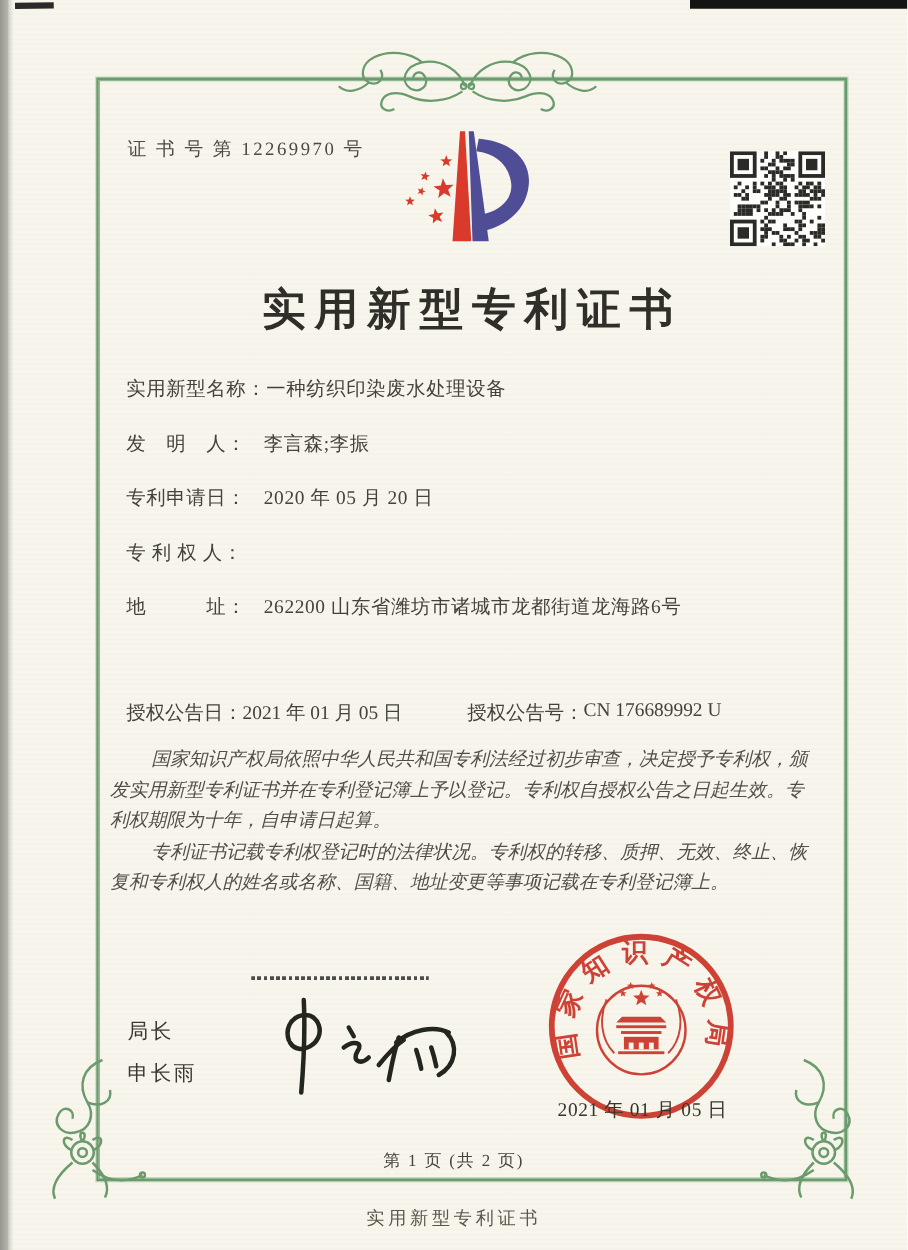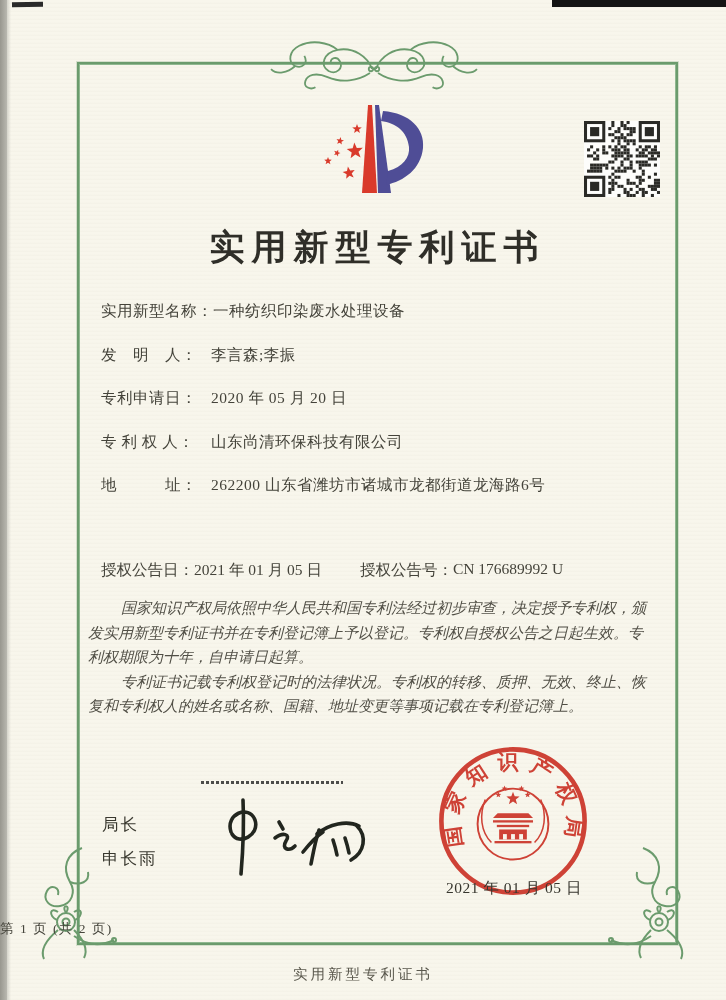--- a/index.html
+++ b/index.html
@@ -35,34 +35,34 @@
   .ornament svg path, .ornament svg circle{stroke:currentColor;fill:none;}
   .cert-no{left:102px;top:110px;font-size:15px;letter-spacing:2px;color:#4a4a42;}
   .logo{left:306px;top:99px;width:140px;height:116px;}
   .qr{left:584px;top:121px;width:76px;height:76px;background:#fdfdfb;}
   .title{left:77px;top:224px;width:601px;text-align:center;font-size:35px;font-weight:bold;
          letter-spacing:7px;color:#2f2e28;}
   .fields{left:101px;top:301px;width:560px;font-size:15.5px;color:#44433a;font-family:Liberation Serif, serif;}
   .field-row{display:flex;align-items:flex-start;height:43.5px;}
   .field-label{display:inline-block;min-width:110px;white-space:pre;letter-spacing:0.5px;}
   .field-value{letter-spacing:0.5px;}
-  .grant-row{left:101px;top:560px;width:560px;display:flex;gap:38px;font-size:15.5px;color:#44433a;}
+  .grant-row{left:101px;top:560px;width:560px;display:flex;gap:52px;font-size:15.5px;color:#44433a;}
   .grant-pair{display:flex;}
   .paragraphs{left:88px;top:596px;width:558px;font-size:15px;line-height:24.5px;color:#514f46;font-style:italic;}
   .paragraphs p{text-indent:2.2em;}
   .microtext{left:201px;top:781px;width:142px;height:3px;
              background:repeating-linear-gradient(90deg,#222 0 3px,rgba(0,0,0,0) 3px 5px);opacity:.8;}
   .signer-title{left:102px;top:814px;font-size:16.5px;color:#39382f;letter-spacing:2px;}
   .signer-name{left:102px;top:848px;font-size:16.5px;color:#39382f;letter-spacing:2px;}
   .signature{left:204px;top:788px;width:202px;height:100px;}
   .signature path{stroke:#22261f;stroke-width:3.6;fill:none;stroke-linecap:round;stroke-linejoin:round;}
   .seal{left:436px;top:744px;width:154px;height:154px;opacity:.94;z-index:2;}
   .seal-date{left:422px;top:878px;width:184px;text-align:center;font-size:15.5px;color:#37362e;
              letter-spacing:0.5px;z-index:3;}
-  .footer-page{left:0;top:920px;width:726px;text-align:left;font-size:13.5px;color:#46453c;letter-spacing:1.5px;}
+  .footer-page{left:0;top:920px;width:726px;text-align:center;font-size:13.5px;color:#46453c;letter-spacing:1.5px;}
   .back-note{left:0;top:965px;width:726px;text-align:center;font-size:14.5px;color:#5a584d;letter-spacing:3px;}
 </style>
 </head>
 <body>
 
 <div class="page">
 
   <div class="abs scan-strip-left"></div>
   <div class="abs scan-strip-left2"></div>
   <div class="abs scan-bar-topright"></div>
@@ -114,20 +114,21 @@
         <path d="M35,74 C26,70 28,60 36,66"></path>
         <path d="M53,74 C62,70 60,60 52,66"></path>
         <path d="M36,84 C24,94 18,104 22,113"></path>
         <path d="M52,84 C62,94 66,104 62,112"></path>
         <path d="M52,90 C66,100 80,100 92,94"></path>
         <circle cx="92" cy="94" r="2"></circle>
       </g>
     </svg>
   </div>
 
+  <div class="abs cert-no">证 书 号 第 12269970 号</div>
 
   <div class="abs logo">
     <svg width="140" height="116" viewBox="0 0 140 116">
       <polygon fill="var(--logo-red)" points="51.0,25.0 52.2,28.3 55.8,28.5 53.0,30.6 53.9,34.0 51.0,32.1 48.1,34.0 49.0,30.6 46.2,28.5 49.8,28.3"></polygon>
       <polygon fill="var(--logo-red)" points="34.7,38.1 35.2,40.8 38.0,41.4 35.5,42.8 35.8,45.6 33.7,43.7 31.1,44.8 32.3,42.2 30.5,40.1 33.3,40.5"></polygon>
       <polygon fill="var(--logo-red)" points="48.3,43.5 50.8,48.9 56.8,48.7 52.5,52.8 54.6,58.4 49.3,55.6 44.6,59.3 45.7,53.4 40.7,50.1 46.7,49.3"></polygon>
       <polygon fill="var(--logo-red)" points="22.0,58.0 23.0,60.6 25.8,60.8 23.6,62.5 24.4,65.2 22.0,63.7 19.6,65.2 20.4,62.5 18.2,60.8 21.0,60.6"></polygon>
       <polygon fill="var(--logo-red)" points="32.2,50.7 32.2,53.2 34.5,54.1 32.2,54.9 32.0,57.4 30.5,55.4 28.1,56.0 29.5,53.9 28.2,51.8 30.6,52.6"></polygon>
       <polygon fill="var(--logo-red)" points="41.9,67.6 44.2,71.5 48.7,70.9 45.7,74.4 47.7,78.5 43.5,76.7 40.2,79.8 40.6,75.3 36.6,73.1 41.0,72.1"></polygon>
       <path d="M62,6 L66,6 L71,94 L56,94 Z" fill="var(--logo-red)"></path>
@@ -351,21 +352,20 @@
     <div class="field-row">
       <span class="field-label">发　明　人：</span>
       <span class="field-value">李言森;李振</span>
     </div>
     <div class="field-row">
       <span class="field-label">专利申请日：</span>
       <span class="field-value">2020 年 05 月 20 日</span>
     </div>
     <div class="field-row">
       <span class="field-label">专 利 权 人：</span>
-      <span class="field-value">山东尚清环保科技有限公司</span>
     </div>
     <div class="field-row">
       <span class="field-label">地　　　址：</span>
       <span class="field-value">262200 山东省潍坊市诸城市龙都街道龙海路6号</span>
     </div>
   </div>
 
   <div class="abs grant-row">
     <div class="grant-pair">
       <span>授权公告日：</span>

